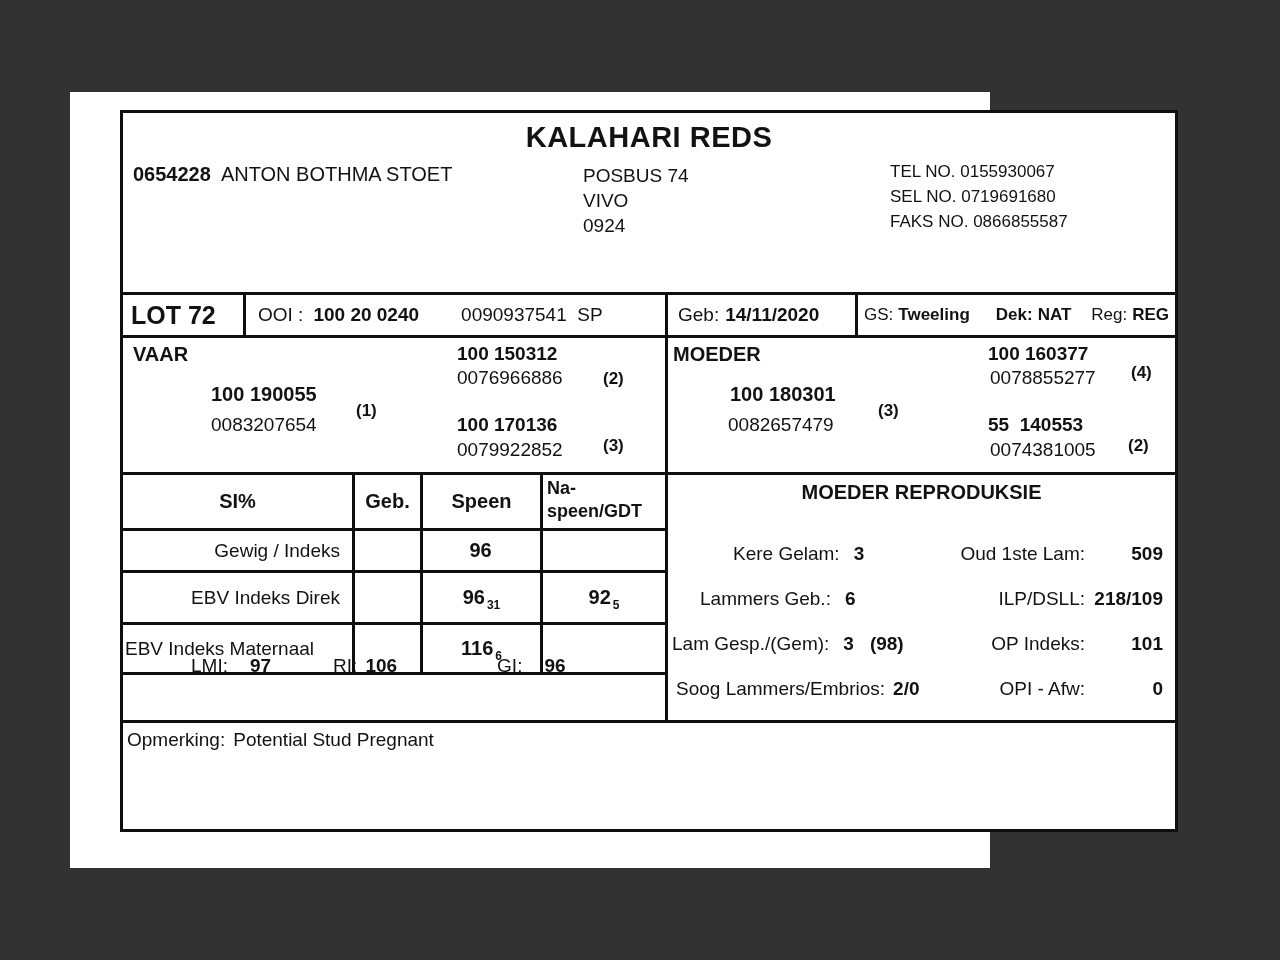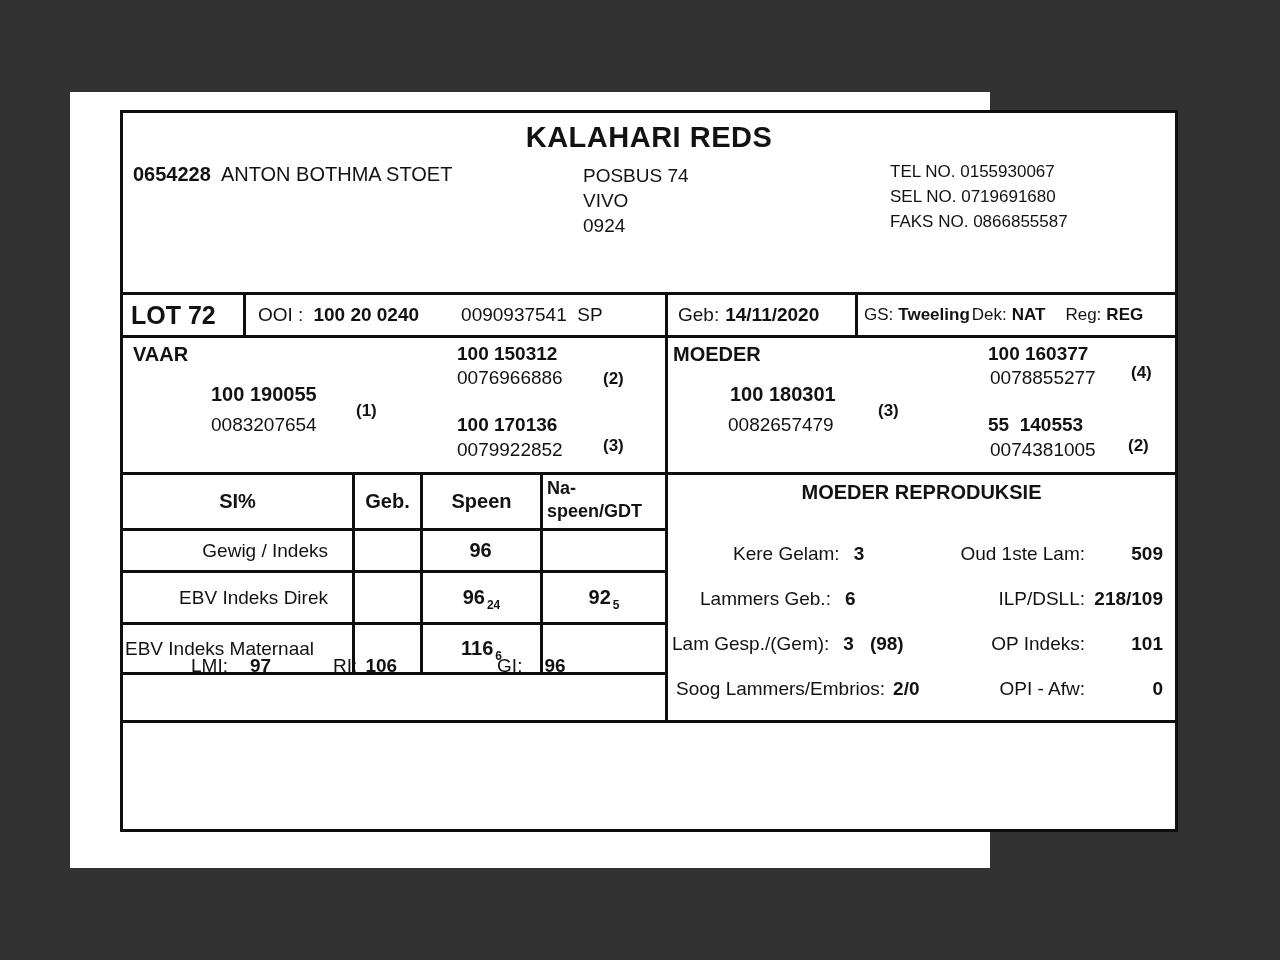--- a/index.html
+++ b/index.html
@@ -52,21 +52,21 @@
   .trow { display:flex; }
   .trow > div { border-right:3px solid #0e0e0e; border-bottom:3px solid #0e0e0e; }
   .trow > div:last-child { border-right:none; }
   .cc1 { width:232px; } .cc2 { width:68px; } .cc3 { width:120px; } .cc4 { width:122px; }
   .thead > div { height:56px; font-weight:bold; font-size:20px;
                  display:flex; align-items:center; justify-content:center; }
   .thead .c4h { flex-direction:column; align-items:flex-start; justify-content:flex-start;
                 padding:2px 0 0 4px; font-size:18px; line-height:23px; }
   .r1 > div { height:42px; } .r2 > div { height:52px; } .r3 > div { height:50px; }
   .lab { font-size:19px; display:flex; align-items:center; justify-content:flex-end;
-         padding-right:24px; }
+         padding-right:12px; }
   .r3 .lab { justify-content:flex-start; padding-left:2px; padding-right:2px; }
   .val { display:flex; align-items:center; justify-content:center; font-size:20px; }
   .sub { font-size:12px; font-weight:bold; position:relative; top:7px; margin-left:2px; }
 
   .lmirow { position:absolute; left:0; top:530px; width:542px; height:45px;
             display:flex; align-items:center; font-size:19px; padding-left:68px; }
   .lmirow .v { font-weight:bold; }
 
   .rep-title { position:absolute; left:545px; top:368px; width:507px; text-align:center;
                font-size:20px; font-weight:bold; }
@@ -106,21 +106,21 @@
     <div class="lotrow">
       <div class="cell c-lot">LOT 72</div>
       <div class="cell c-ooi"><span>OOI :</span><span class="b" style="margin-left:10px;">100 20 0240</span><span style="margin-left:42px;">0090937541  SP</span></div>
       <div class="cell c-geb">
           <span>Geb:</span>
           <span class="b" style="margin-left:6px;">14/11/2020</span>
         </div>
       <div class="cell c-gs">
           <span>GS:</span>
           <span class="b" style="margin-left:5px;">Tweeling</span>
-          <span style="margin-left:2px;">Dek:</span>
+          <span style="margin-left:26px;font-weight:bold;">Dek:</span>
           <span class="b" style="margin-left:5px;">NAT</span>
           <span style="margin-left:20px;text-align:right;">Reg:</span>
           <span class="b" style="margin-left:5px;">REG</span>
         </div>
     </div>
 
     <span class="abs ped-h" style="left:10px; top:230px;">VAAR</span>
     <span class="abs ped-id" style="left:88px; top:270px; font-size:20px;">100 190055</span>
     <span class="abs ped-reg" style="left:88px; top:301px;">0083207654</span>
     <span class="abs ped-gen" style="left:233px; top:288px;">(1)</span>
@@ -165,21 +165,21 @@
         <div class="cc4 val">
             <span class="b"></span>
             <span class="sub"></span>
           </div>
       </div>
       <div class="trow r2">
         <div class="cc1 lab">EBV Indeks Direk</div>
         <div class="cc2 val"></div>
         <div class="cc3 val">
             <span class="b">96</span>
-            <span class="sub">24</span>
+            <span class="sub">31</span>
           </div>
         <div class="cc4 val">
             <span class="b">92</span>
             <span class="sub">5</span>
           </div>
       </div>
       <div class="trow r3">
         <div class="cc1 lab">EBV Indeks Maternaal</div>
         <div class="cc2 val"></div>
         <div class="cc3 val">
@@ -232,15 +232,16 @@
       <span>Soog Lammers/Embrios:</span>
       <span class="lv">2/0</span>
       <span class="lx"></span>
       <span class="sp"></span>
       <span>OPI - Afw:</span>
       <span class="rv">0</span>
     </div>
 
     <div class="hline-bot"></div>
 
+    <div class="opmerking"><span>Opmerking:</span><span style="margin-left:8px;">Potential Stud Pregnant</span></div>
 
   </div>
 </div>
 
 </body></html>

